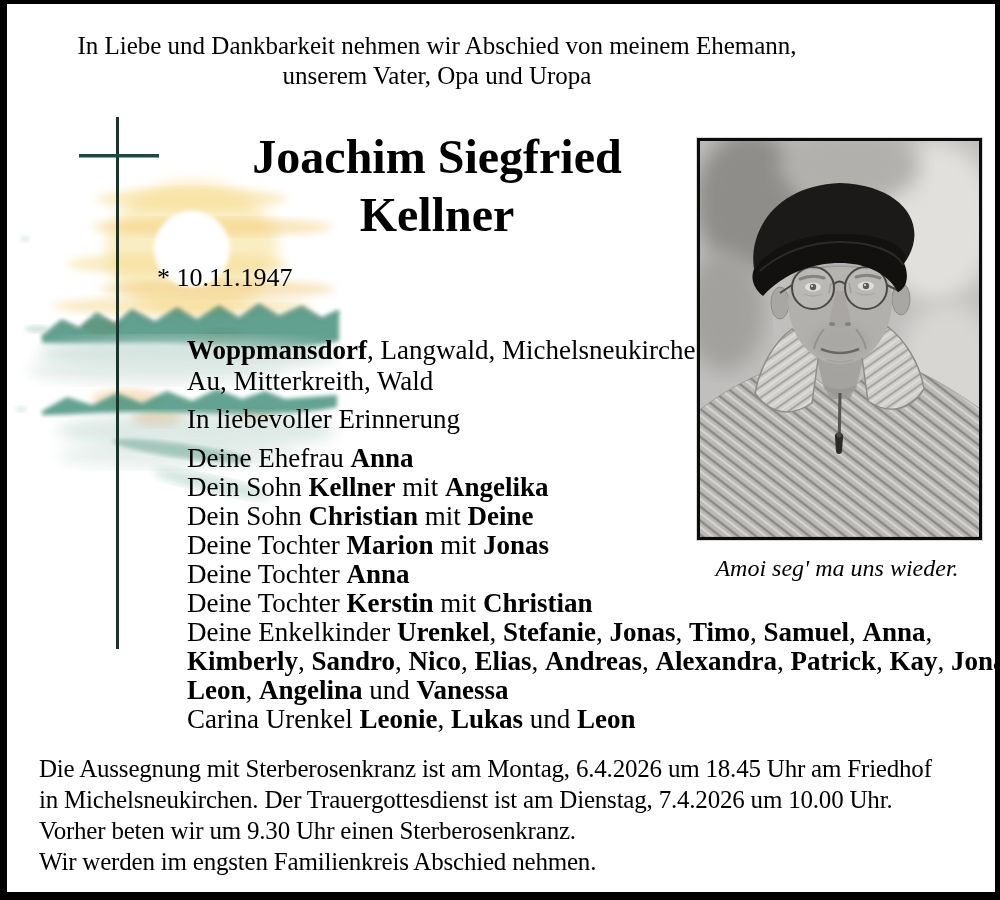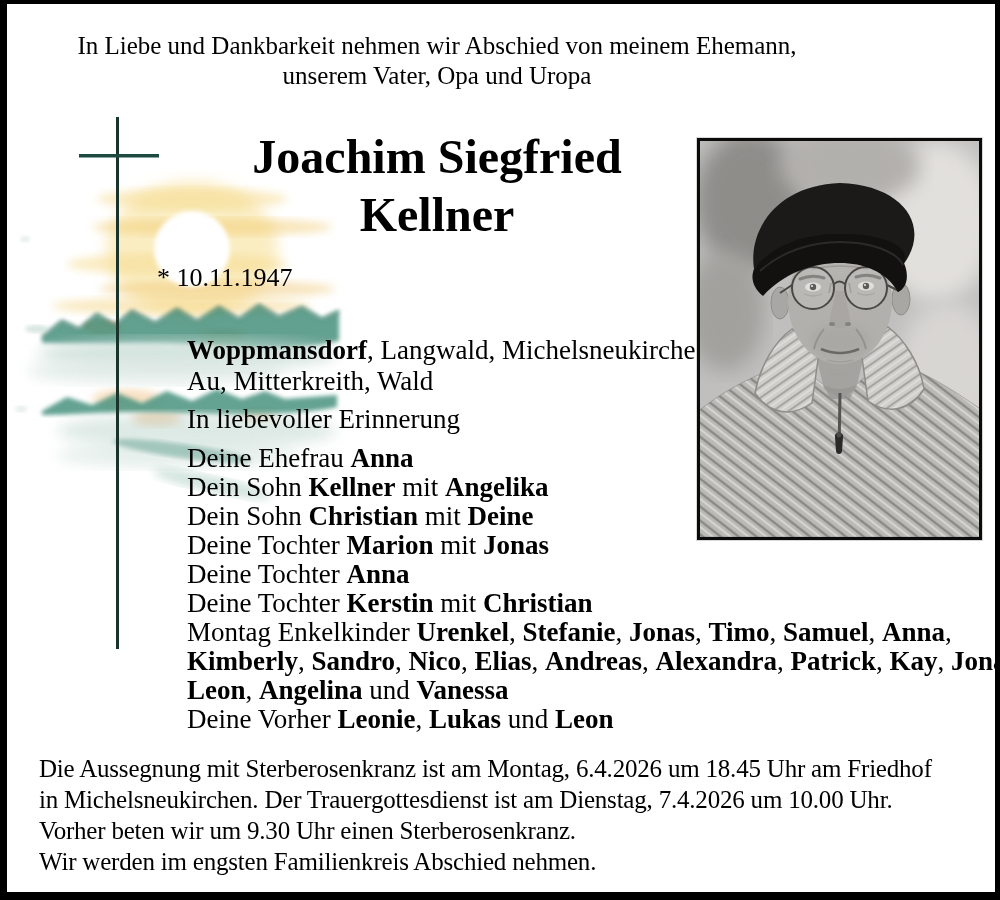--- a/index.html
+++ b/index.html
@@ -86,24 +86,24 @@
 Au, Mitterkreith, Wald</span></div>
   <div class="abs remembrance">In liebevoller Erinnerung</div>
 
   <div class="abs family">
     <div class="fline"><span>Deine Ehefrau </span><span class="b">Anna</span></div>
     <div class="fline"><span>Dein Sohn </span><span class="b">Kellner</span><span> mit </span><span class="b">Angelika</span></div>
     <div class="fline"><span>Dein Sohn </span><span class="b">Christian</span><span> mit </span><span class="b">Deine</span></div>
     <div class="fline"><span>Deine Tochter </span><span class="b">Marion</span><span> mit </span><span class="b">Jonas</span></div>
     <div class="fline"><span>Deine Tochter </span><span class="b">Anna</span></div>
     <div class="fline"><span>Deine Tochter </span><span class="b">Kerstin</span><span> mit </span><span class="b">Christian</span></div>
-    <div class="fline"><span>Montag Enkelkinder </span><span class="b">Urenkel</span><span>, </span><span class="b">Stefanie</span><span>, </span><span class="b">Jonas</span><span>, </span><span class="b">Timo</span><span>, </span><span class="b">Samuel</span><span>, </span><span class="b">Anna</span><span>,</span></div>
+    <div class="fline"><span>Deine Enkelkinder </span><span class="b">Urenkel</span><span>, </span><span class="b">Stefanie</span><span>, </span><span class="b">Jonas</span><span>, </span><span class="b">Timo</span><span>, </span><span class="b">Samuel</span><span>, </span><span class="b">Anna</span><span>,</span></div>
     <div class="fline"><span class="b">Kimberly</span><span>, </span><span class="b">Sandro</span><span>, </span><span class="b">Nico</span><span>, </span><span class="b">Elias</span><span>, </span><span class="b">Andreas</span><span>, </span><span class="b">Alexandra</span><span>, </span><span class="b">Patrick</span><span>, </span><span class="b">Kay</span><span>, </span><span class="b">Jonas</span></div>
     <div class="fline"><span class="b">Leon</span><span>, </span><span class="b">Angelina</span><span> und </span><span class="b">Vanessa</span></div>
-    <div class="fline"><span>Deine Vorher </span><span class="b">Leonie</span><span>, </span><span class="b">Lukas</span><span> und </span><span class="b">Leon</span></div>
+    <div class="fline"><span>Carina Urenkel </span><span class="b">Leonie</span><span>, </span><span class="b">Lukas</span><span> und </span><span class="b">Leon</span></div>
   </div>
 
   <div class="abs photo">
     <svg width="279" height="396" viewBox="0 0 279 396">
       <defs>
         <filter id="pb10">
             <feGaussianBlur stdDeviation="10"></feGaussianBlur>
           </filter>
         <filter id="pb4">
             <feGaussianBlur stdDeviation="4"></feGaussianBlur>
@@ -194,19 +194,20 @@
       </g>
 
       <g>
         <path d="M54,128 C48,88 78,44 140,42 C204,44 232,86 203,124 C190,106 166,98 140,98 C112,98 76,106 54,128 Z" fill="#1b1a18"></path>
         <path d="M54,128 C72,104 106,92 140,93 C178,92 212,104 204,122 C210,136 206,148 198,151 C186,130 163,122 140,122 C112,122 84,132 63,155 C54,148 50,138 54,128 Z" fill="#121110"></path>
         <path d="M60,130 C82,110 112,101 140,101 C170,101 196,110 203,124" stroke="#33312e" stroke-width="2" fill="none" opacity="0.8"></path>
       </g>
     </svg>
   </div>
 
+  <div class="abs caption">Amoi seg' ma uns wieder.</div>
 
   <div class="abs announce">Die Aussegnung mit Sterberosenkranz ist am Montag, 6.4.2026 um 18.45 Uhr am Friedhof
 in Michelsneukirchen. Der Trauergottesdienst ist am Dienstag, 7.4.2026 um 10.00 Uhr.
 Vorher beten wir um 9.30 Uhr einen Sterberosenkranz.
 Wir werden im engsten Familienkreis Abschied nehmen.</div>
 
 </div>
 
 </body></html>

